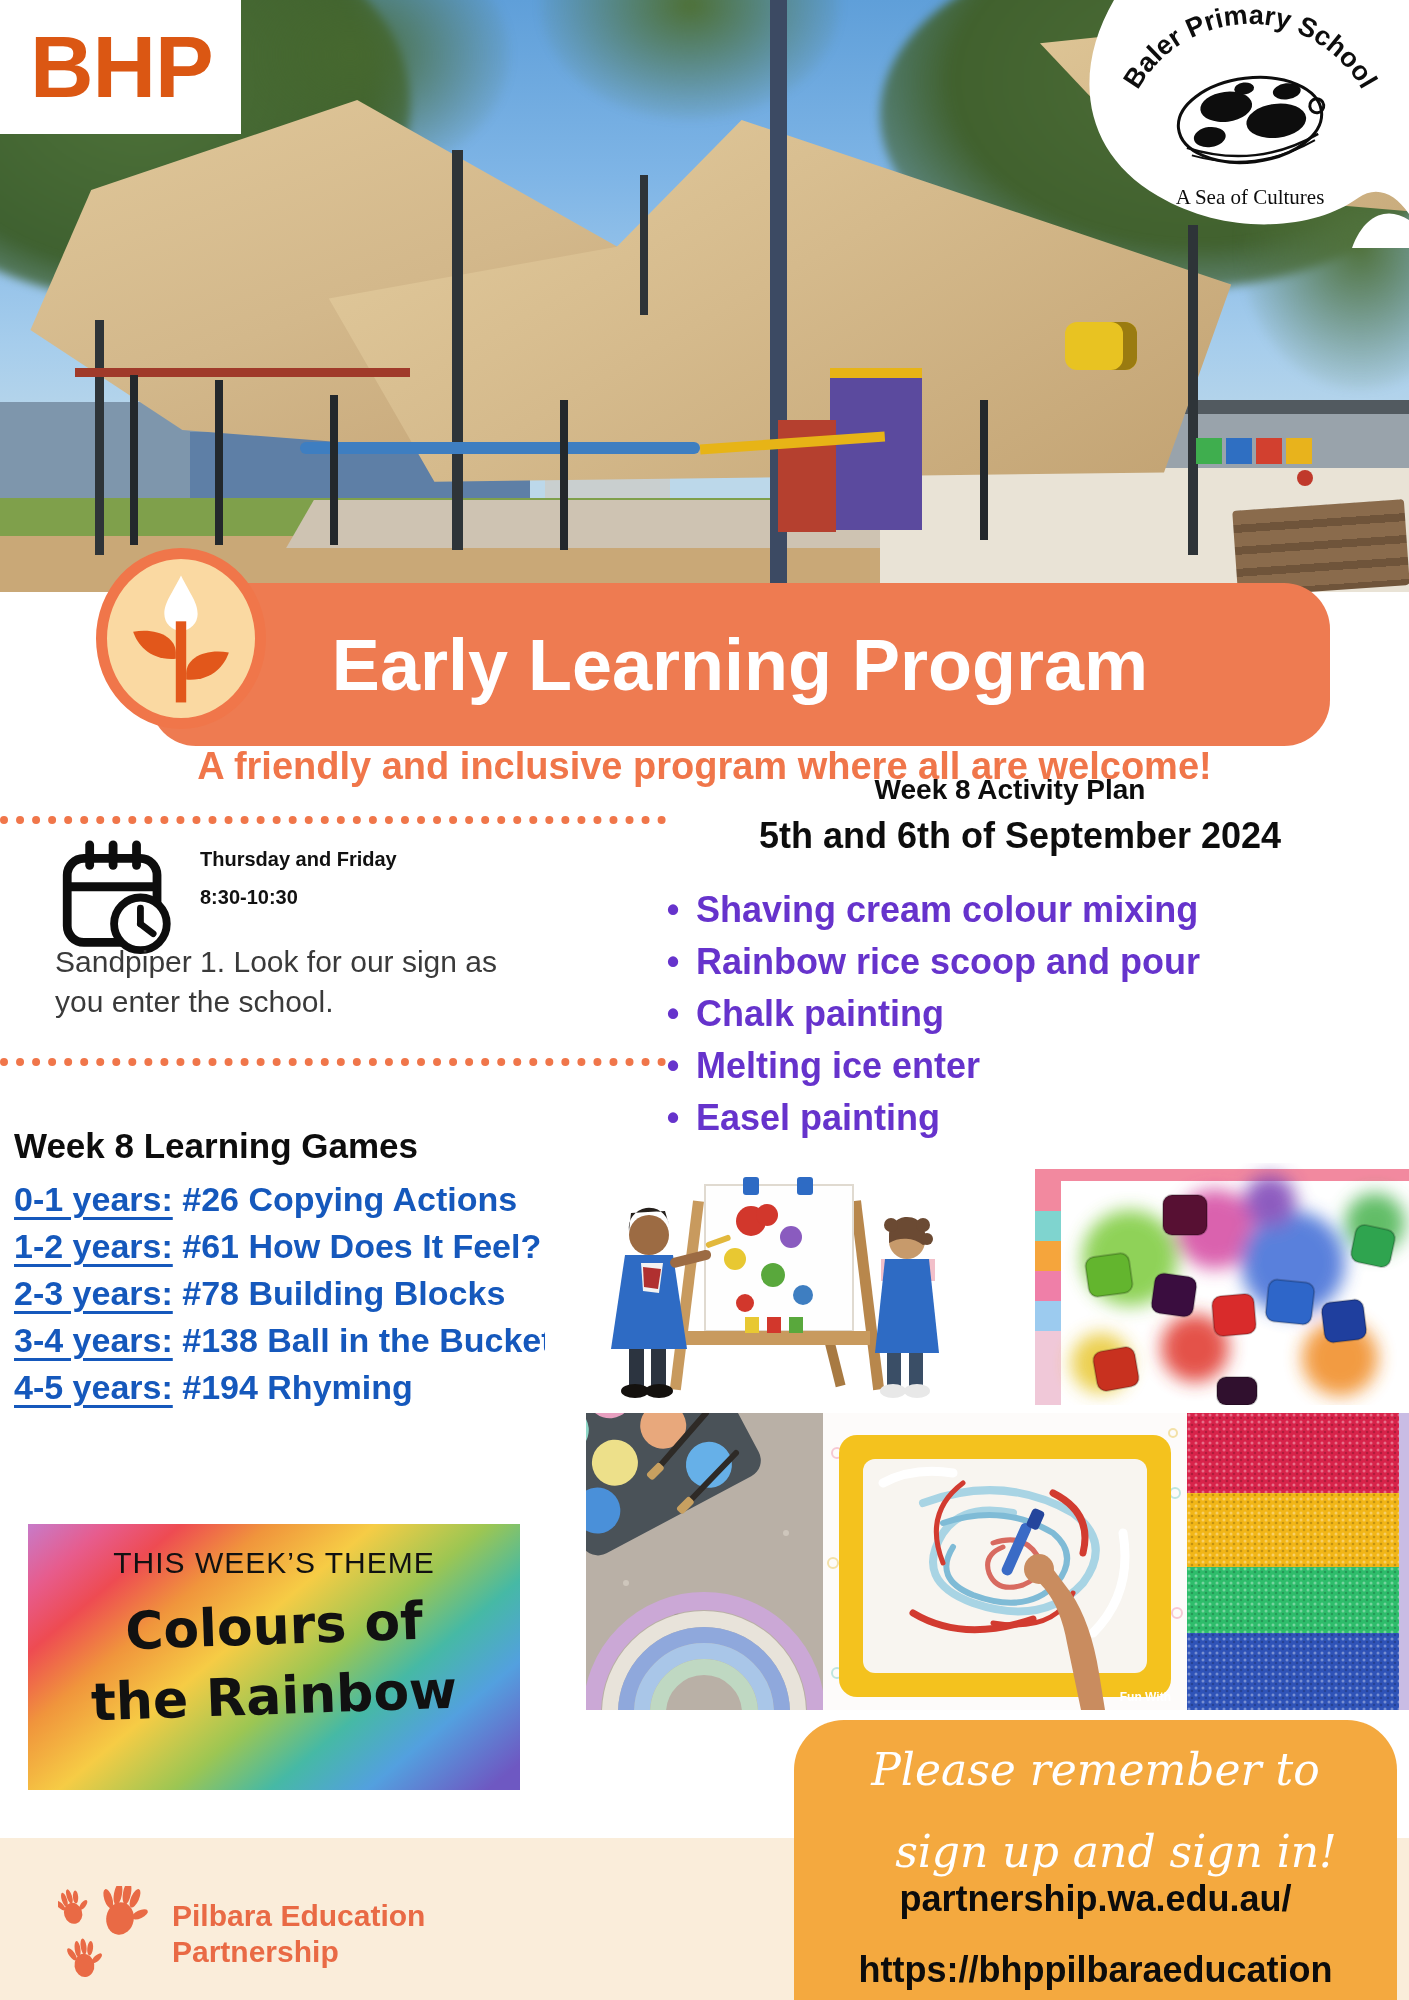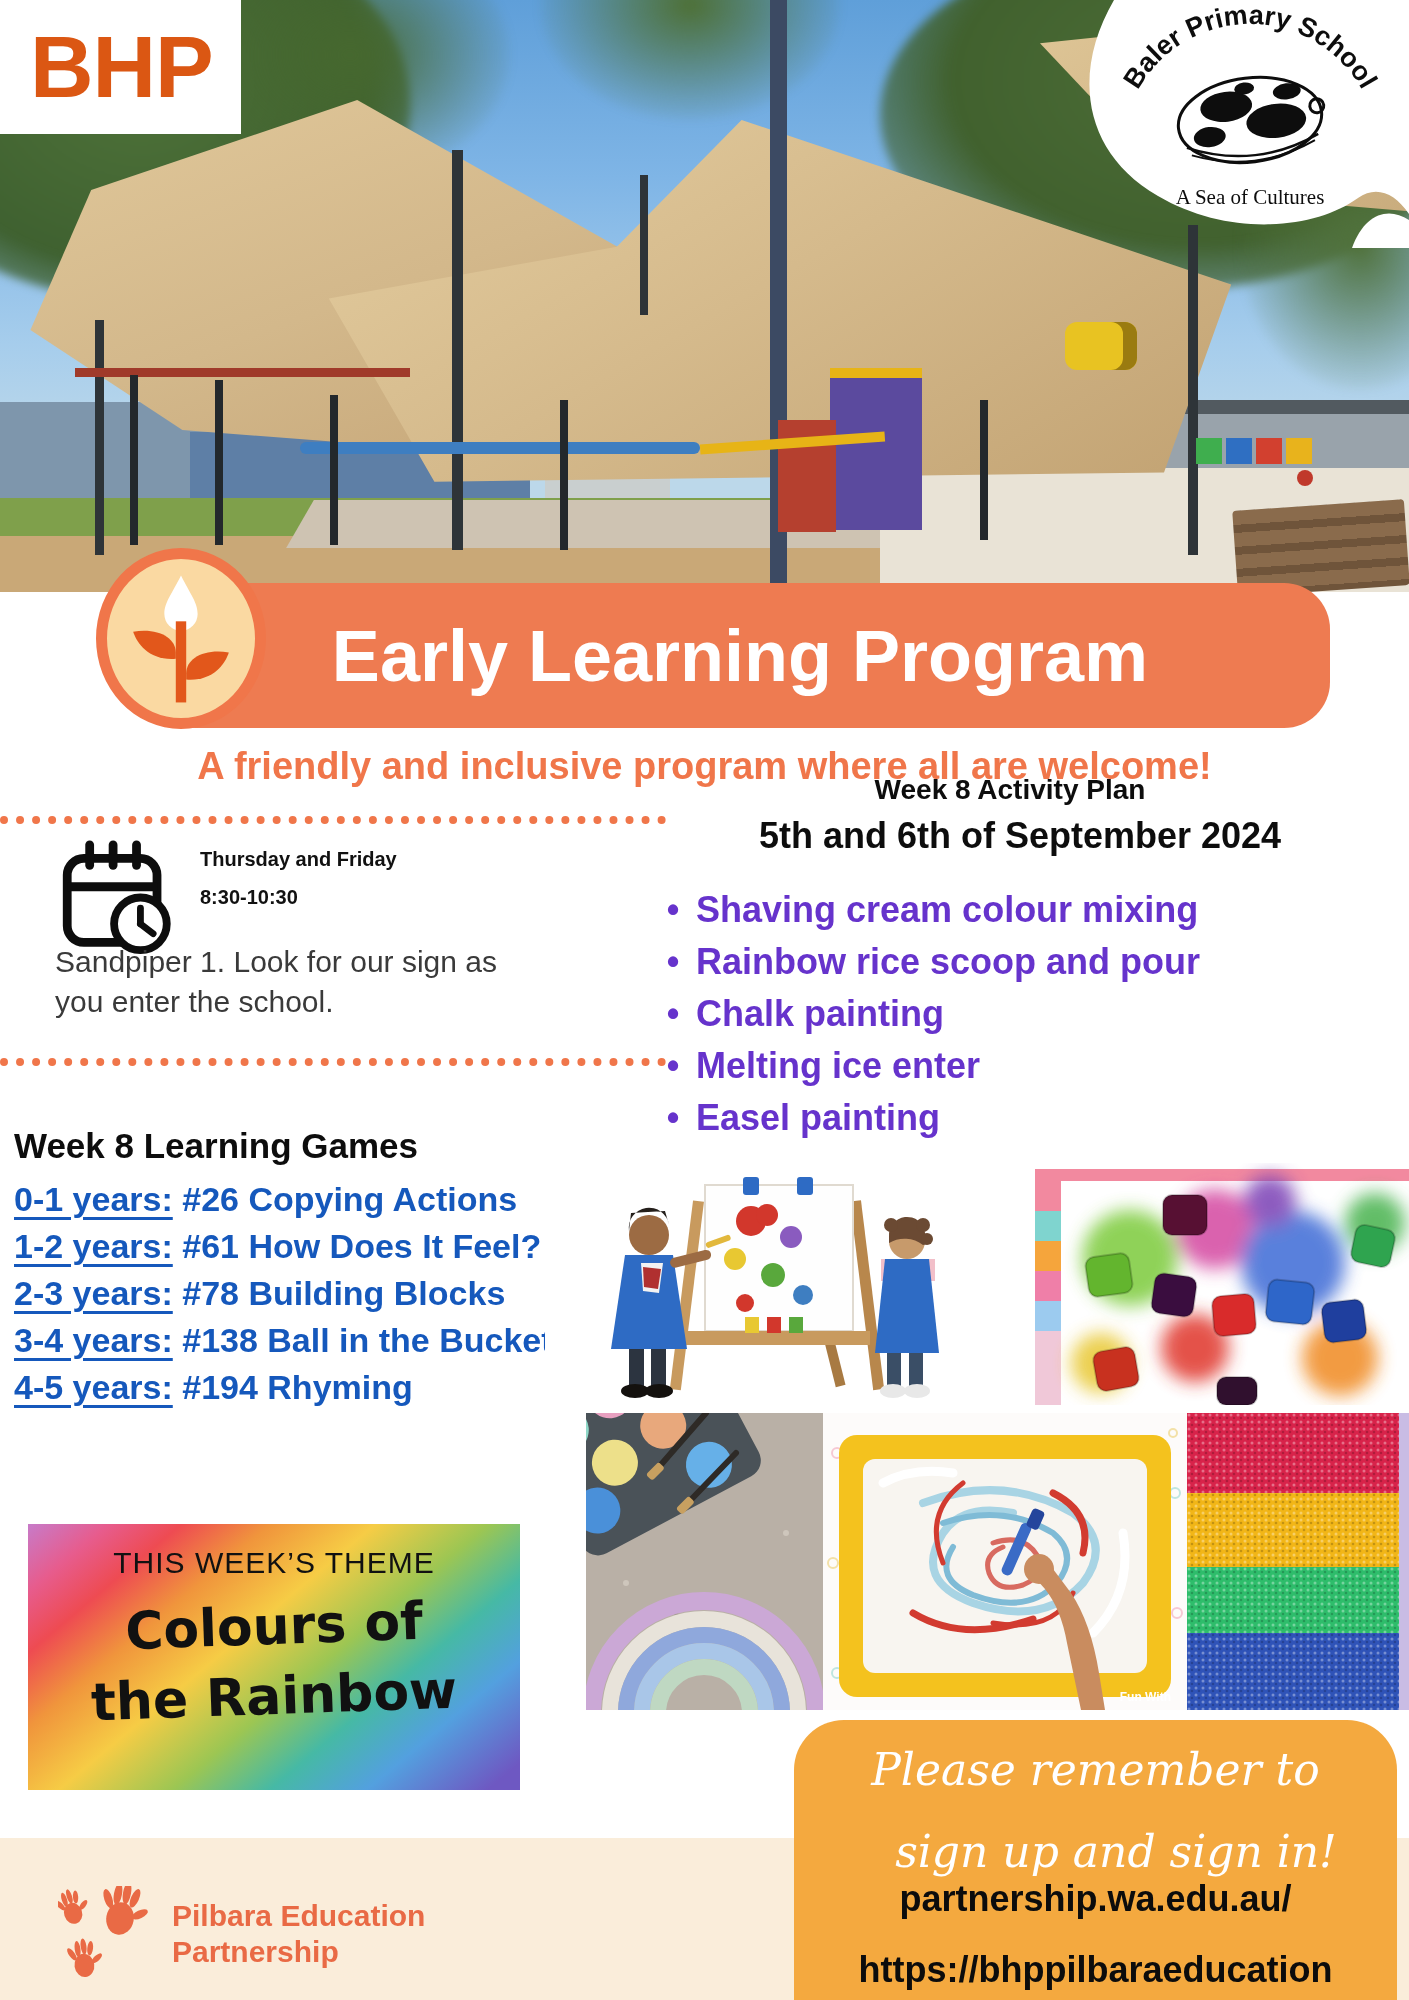--- a/index.html
+++ b/index.html
@@ -16,21 +16,21 @@
   .playbit{position:absolute;}
 
   
   #bhp-box{left:0;top:0;width:241px;height:134px;background:#ffffff;display:flex;align-items:center;}
   #bhp-box span{font-size:88px;font-weight:800;color:#db5713;letter-spacing:-1px;padding-left:30px;}
 
   
   #school-blob{left:1052px;top:0;width:357px;height:248px;}
 
   
-  #banner{left:150px;top:583px;width:1180px;height:145px;background:#ee7b51;border-radius:46px;
+  #banner{left:150px;top:583px;width:1180px;height:163px;background:#ee7b51;border-radius:46px;
           display:flex;align-items:center;justify-content:center;}
   #banner .title{color:#ffffff;font-weight:800;font-size:72px;letter-spacing:0;}
   #badge{left:96px;top:548px;width:170px;height:181px;border-radius:50%;
          background:#fad9a2;border:11px solid #f0764a;box-sizing:border-box;
          display:flex;align-items:center;justify-content:center;}
 
   
   #tagline{left:0;top:745px;width:1409px;text-align:center;font-size:38px;font-weight:700;color:#f0764a;}
 
   

